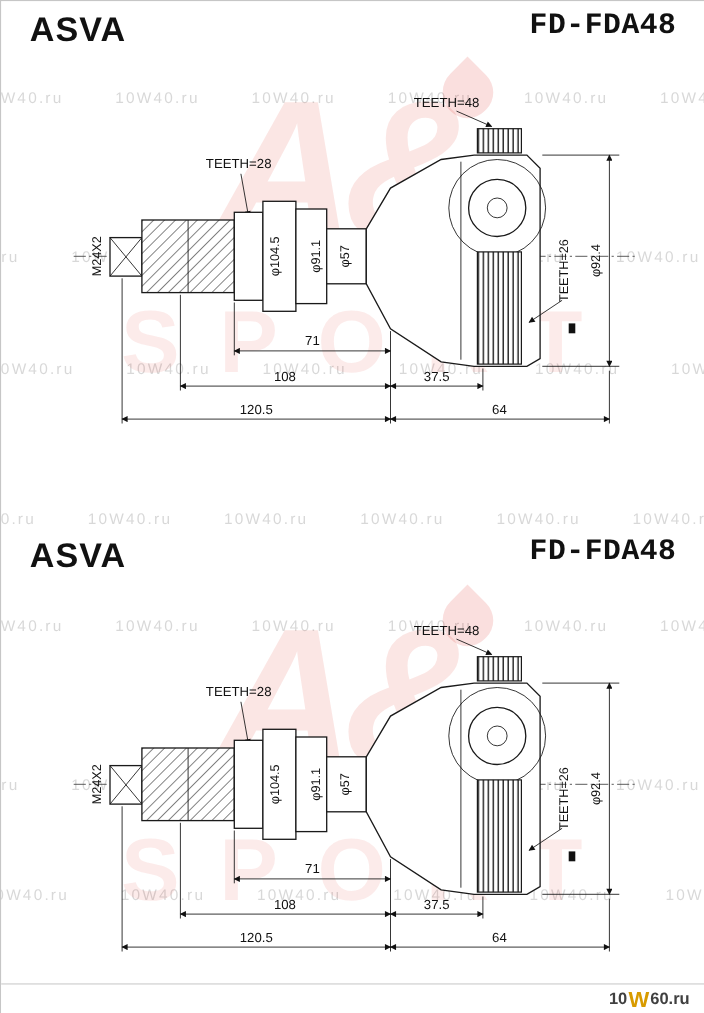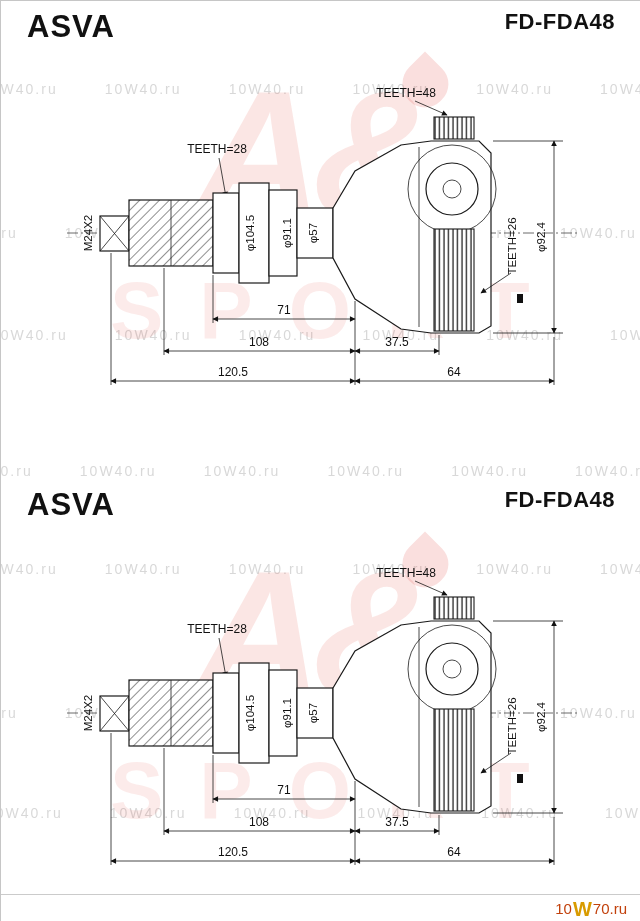--- a/index.html
+++ b/index.html
@@ -6,21 +6,21 @@
   .page{
     position:relative;width:640px;height:921px;margin:0 auto;
     background:#ffffff;border:1px solid #c6c6c6;overflow:hidden;
     font-family:"Liberation Sans",sans-serif;color:#111;
   }
   
   .header{position:absolute;left:0;right:0;display:flex;justify-content:space-between;align-items:flex-start;padding:0 26px;gap:21px;}
   .header.s1{top:8px;}
   .header.s2{top:486px;}
   .brand{font-size:31px;font-weight:700;letter-spacing:1px;}
-  .part{font-size:22px;font-weight:700;letter-spacing:0.5px;}
+  .part{font-size:27px;font-weight:700;letter-spacing:0.5px;font-family:Liberation Mono, monospace;}
   
   .wm-row{
     position:absolute;width:120%;white-space:pre;overflow:hidden;
     color:rgba(125,125,125,0.30);font-size:14px;letter-spacing:2px;
     pointer-events:none;z-index:1;
   }
   
   .logo-wm{position:absolute;left:105px;width:430px;height:340px;pointer-events:none;z-index:1;}
   .logo-wm.s1{top:68px;}
   .logo-wm.s2{top:548px;}
@@ -36,21 +36,21 @@
   .dimln{stroke:#1a1a1a;stroke-width:0.8;fill:none;}
   .ctr{stroke:#444;stroke-width:0.8;stroke-dasharray:11 3 2 3;fill:none;}
   .lbl{font-family:"Liberation Sans",sans-serif;font-size:12px;fill:#111;}
   .lblr{font-family:"Liberation Sans",sans-serif;font-size:11.5px;fill:#111;}
   
   .footer{
     position:absolute;left:0;right:0;bottom:0;height:27px;background:#fff;
     border-top:1px solid #cbcbcb;display:flex;align-items:center;
     justify-content:flex-end;padding-right:14px;z-index:3;
   }
-  .f-txt{font-weight:400;font-size:15px;color:#c2410c;}
+  .f-txt{font-weight:700;font-size:15px;color:#404040;}
   .f-w{font-weight:800;font-size:20px;color:#d89b00;margin:0 1px;line-height:1;}
 </style>
 </head>
 <body>
 
 <div class="page">
 
   <div class="wm-row" style="top:80px;left:-20px;">10W40.ru        10W40.ru        10W40.ru        10W40.ru        10W40.ru        10W40.ru</div>
   <div class="wm-row" style="top:224px;left:-60px;">10W40.ru        10W40.ru        10W40.ru        10W40.ru        10W40.ru        10W40.ru</div>
   <div class="wm-row" style="top:326px;left:-10px;">10W40.ru        10W40.ru        10W40.ru        10W40.ru        10W40.ru        10W40.ru</div>
@@ -250,16 +250,16 @@
     <text class="lbl" x="283" y="253" text-anchor="middle">71</text>
     <text class="lbl" x="258" y="285" text-anchor="middle">108</text>
     <text class="lbl" x="396" y="285" text-anchor="middle">37.5</text>
     <text class="lbl" x="232" y="315" text-anchor="middle">120.5</text>
     <text class="lbl" x="453" y="315" text-anchor="middle">64</text>
   </svg>
 
   <div class="footer">
     <span class="f-txt">10</span>
     <span class="f-w">W</span>
-    <span class="f-txt">70.ru</span>
+    <span class="f-txt">60.ru</span>
   </div>
 
 </div>
 
 </body></html>

